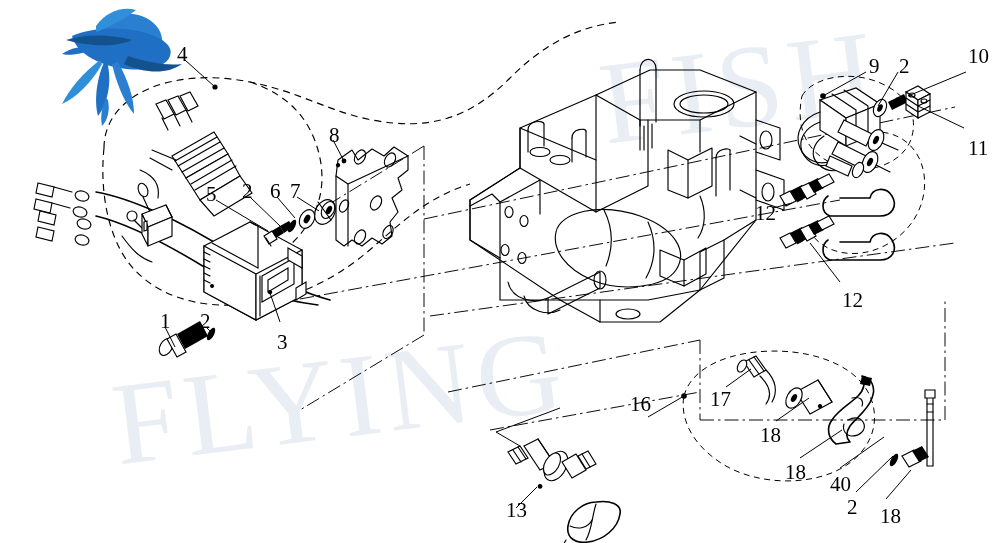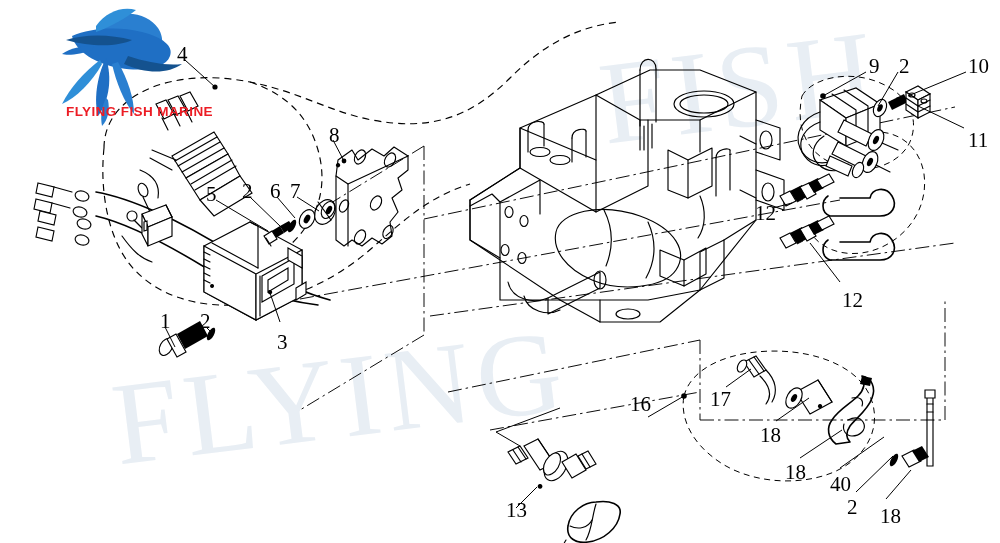--- a/index.html
+++ b/index.html
@@ -464,36 +464,35 @@
       <path d="M34 20 C 44 6, 60 0, 74 4 C 64 12, 50 20, 34 26 Z" fill="#2f8fd8"></path>
       <path d="M44 52 C 50 70, 48 94, 36 110 C 32 96, 34 72, 44 52 Z" fill="#1f6fc4"></path>
       <path d="M56 56 C 66 74, 72 92, 72 108 C 62 96, 54 76, 50 58 Z" fill="#2a7fd0"></path>
       <path d="M40 58 C 30 76, 14 92, 0 98 C 8 82, 22 66, 38 54 Z" fill="#2f8fd8"></path>
       <path d="M66 50 C 84 56, 104 60, 120 58 C 106 68, 84 68, 62 58 Z" fill="#14528f"></path>
       <path d="M30 44 C 20 48, 6 50, 0 48 C 8 42, 20 40, 32 40 Z" fill="#1f6fc4"></path>
       <path d="M46 94 C 48 104, 46 114, 40 120 C 38 110, 40 100, 44 92 Z" fill="#2a7fd0"></path>
     </g>
   </svg>
 
-  <div id="brand">FLYING FISH MARINE</div>
 
   <div id="numbers">
       <div class="num" style="left: 177px; top: 44px;">4</div>
       <div class="num" style="left: 329px; top: 125px;">8</div>
       <div class="num" style="left: 206px; top: 184px;">5</div>
       <div class="num" style="left: 242px; top: 181px;">2</div>
       <div class="num" style="left: 270px; top: 181px;">6</div>
       <div class="num" style="left: 290px; top: 181px;">7</div>
       <div class="num" style="left: 160px; top: 311px;">1</div>
       <div class="num" style="left: 200px; top: 311px;">2</div>
       <div class="num" style="left: 277px; top: 332px;">3</div>
       <div class="num" style="left: 869px; top: 56px;">9</div>
       <div class="num" style="left: 899px; top: 56px;">2</div>
-      <div class="num" style="left: 968px; top: 56px;">10</div>
-      <div class="num" style="left: 968px; top: 130px;">11</div>
+      <div class="num" style="left: 968px; top: 46px;">10</div>
+      <div class="num" style="left: 968px; top: 138px;">11</div>
       <div class="num" style="left: 755px; top: 203px;">12</div>
       <div class="num" style="left: 842px; top: 290px;">12</div>
       <div class="num" style="left: 506px; top: 500px;">13</div>
       <div class="num" style="left: 630px; top: 394px; text-align: right;">16</div>
       <div class="num" style="left: 710px; top: 389px;">17</div>
       <div class="num" style="left: 760px; top: 425px; text-align: center;">18</div>
       <div class="num" style="left: 785px; top: 462px;">18</div>
       <div class="num" style="left: 830px; top: 474px;">40</div>
       <div class="num" style="left: 847px; top: 497px;">2</div>
       <div class="num" style="left: 880px; top: 506px;">18</div>

